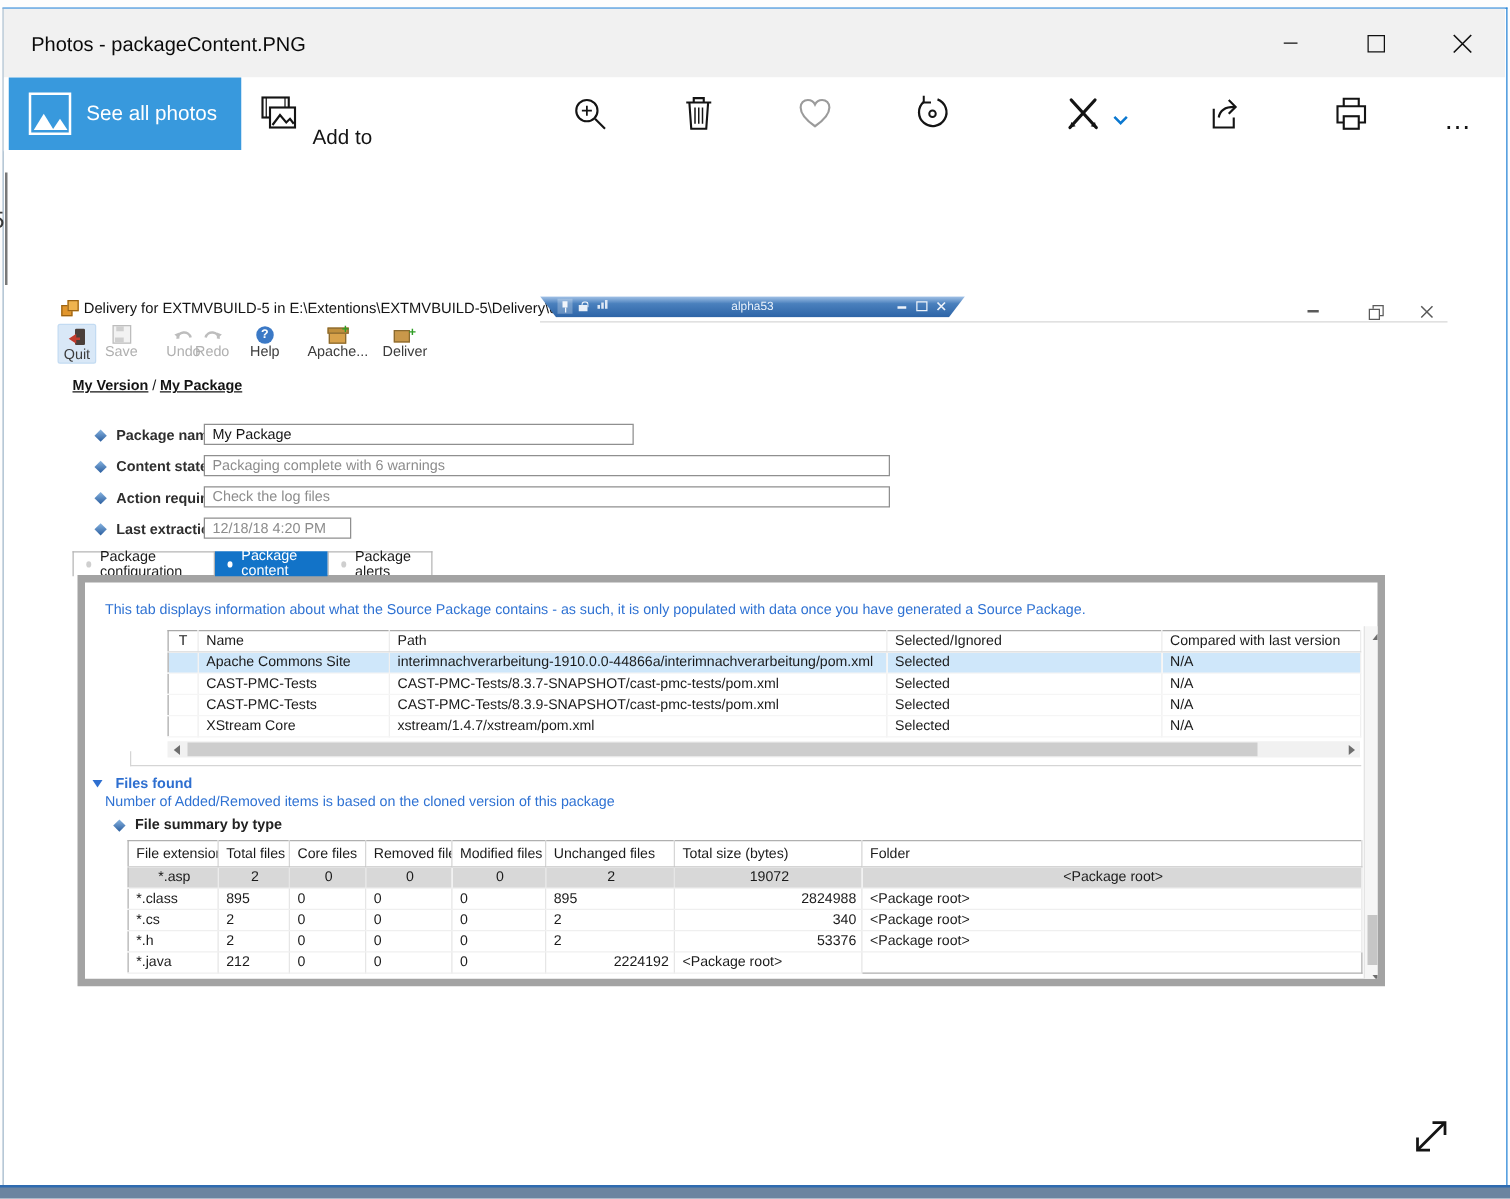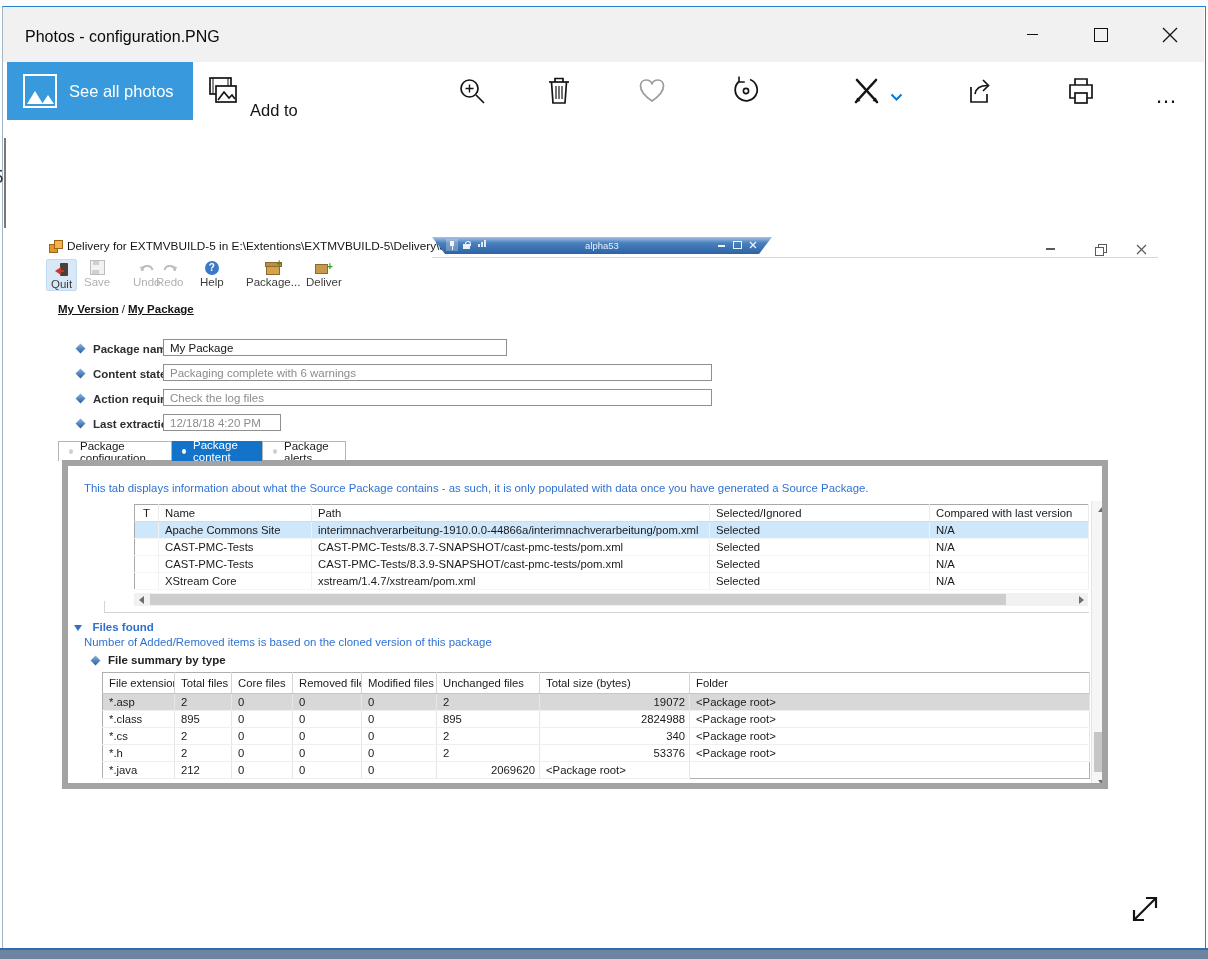--- a/index.html
+++ b/index.html
@@ -56,21 +56,21 @@
   .info-blue{position:absolute;left:16px;top:16px;font-size:11.4px;color:#2f72d3;}
   .corner{position:absolute;left:36px;top:135px;width:984px;height:11px;border-left:1px solid #d5d5d5;border-bottom:1px solid #d5d5d5;}
   table{border-collapse:collapse;table-layout:fixed;font-size:11.3px;color:#1a1a1a;}
   .t1{position:absolute;left:66px;top:38px;width:954px;border:1px solid #a9a9a9;background:#fff;}
   .t1 th{font-weight:normal;text-align:left;height:16px;padding:0 0 0 6px;border-right:1px solid #ececec;border-bottom:1px solid #d9d9d9;white-space:nowrap;overflow:hidden;}
   .t1 td{height:16px;padding:0 0 0 6px;border-right:1px solid #f0f0f0;border-bottom:1px solid #f5f5f5;white-space:nowrap;overflow:hidden;}
   .t1 .hl td{background:#cfe7fa;}
   .t2{position:absolute;left:34px;top:206px;width:987px;border:1px solid #b0b0b0;background:#fff;}
   .t2 th{font-weight:normal;text-align:left;height:20px;padding:0 4px 0 6px;border-right:1px solid #d6d6d6;border-bottom:1px solid #c6c6c6;white-space:nowrap;overflow:hidden;}
   .t2 td{height:16px;padding:0 4px 0 6px;border-right:1px solid #e6e6e6;border-bottom:1px solid #efefef;white-space:nowrap;overflow:hidden;}
-  .t2 .hlg td{background:#d8d8d8;}
+  .t2 .hlg td{background:#d8d8d8;text-align:center;}
   .num{text-align:right;}
   
   .hscroll{position:absolute;left:66px;top:127px;width:954px;height:13px;background:#f1f1f1;display:flex;}
   .hs-btn{width:14px;height:13px;display:flex;align-items:center;justify-content:center;flex:none;}
   .hs-thumb{position:absolute;left:16px;top:1px;width:856px;height:11px;background:#cdcdcd;}
   .vscroll{position:absolute;left:1023px;top:35px;width:19px;height:290px;background:#f6f6f6;border-left:1px solid #e4e4e4;}
   .vs-btn{position:absolute;left:0;width:19px;height:17px;display:flex;align-items:center;justify-content:center;}
   .vs-thumb{position:absolute;left:2px;top:231px;width:15px;height:40px;background:#c6c6c6;}
   .tri-up{width:0;height:0;border-left:4px solid transparent;border-right:4px solid transparent;border-bottom:5px solid #6e6e6e;}
   .tri-dn{width:0;height:0;border-left:4px solid transparent;border-right:4px solid transparent;border-top:5px solid #6e6e6e;}
@@ -81,21 +81,21 @@
   .blue-n{color:#2f72d3;font-size:11.4px;}
 </style>
 </head>
 <body>
 
 <div class="screen">
 
   <div class="app-window"></div>
 
   <div class="titlebar">
-    <div class="title-text">Photos - configuration.PNG</div>
+    <div class="title-text">Photos - packageContent.PNG</div>
   </div>
   <div class="winbtn" style="left:999px;">
     <div style="width:11px;height:1.4px;background:#111;"></div>
   </div>
   <div class="winbtn" style="left:1068px;">
     <div style="width:12px;height:12px;border:1.4px solid #111;"></div>
   </div>
   <div class="winbtn" style="left:1137px;">
     <svg width="16" height="16" viewBox="0 0 16 16">
         <path d="M1 1 L15 15 M15 1 L1 15" stroke="#111" stroke-width="1.3"></path>
@@ -274,21 +274,21 @@
     <span>Help</span>
   </div>
   <div class="dbtn" style="left:246px;">
     <div class="ic">
       <div style="position:relative;width:16px;height:15px;">
         <div style="position:absolute;left:1px;bottom:0;width:12px;height:9px;background:#d8a24b;border:1px solid #8a6a30;"></div>
         <div style="position:absolute;left:0;bottom:8px;width:15px;height:3px;background:#c08f3c;border:1px solid #8a6a30;"></div>
         <div style="position:absolute;right:-1px;top:-2px;color:#2f9e25;font-weight:bold;font-size:10px;">+</div>
       </div>
     </div>
-    <span>Package...</span>
+    <span>Apache...</span>
   </div>
   <div class="dbtn" style="left:306px;">
     <div class="ic">
       <div style="position:relative;width:18px;height:13px;">
         <div style="position:absolute;left:0;bottom:1px;width:11px;height:8px;background:#c9984a;border:1px solid #8a6a30;"></div>
         <div style="position:absolute;right:0;top:-1px;color:#2f9e25;font-weight:bold;font-size:10px;">+</div>
       </div>
     </div>
     <span>Deliver</span>
   </div>
@@ -466,21 +466,21 @@
             <td>2</td>
             <td class="num">53376</td>
             <td>&lt;Package root&gt;</td>
       </tr>
       <tr>
         <td>*.java</td>
             <td>212</td>
             <td>0</td>
             <td>0</td>
             <td>0</td>
-            <td class="num">2069620</td>
+            <td class="num">2224192</td>
             <td>&lt;Package root&gt;</td>
       </tr>
     </tbody>
       </table>
 
     <div class="vscroll">
       <div class="vs-btn" style="top:0;">
           <div class="tri-up"></div>
         </div>
       <div class="vs-thumb"></div>

